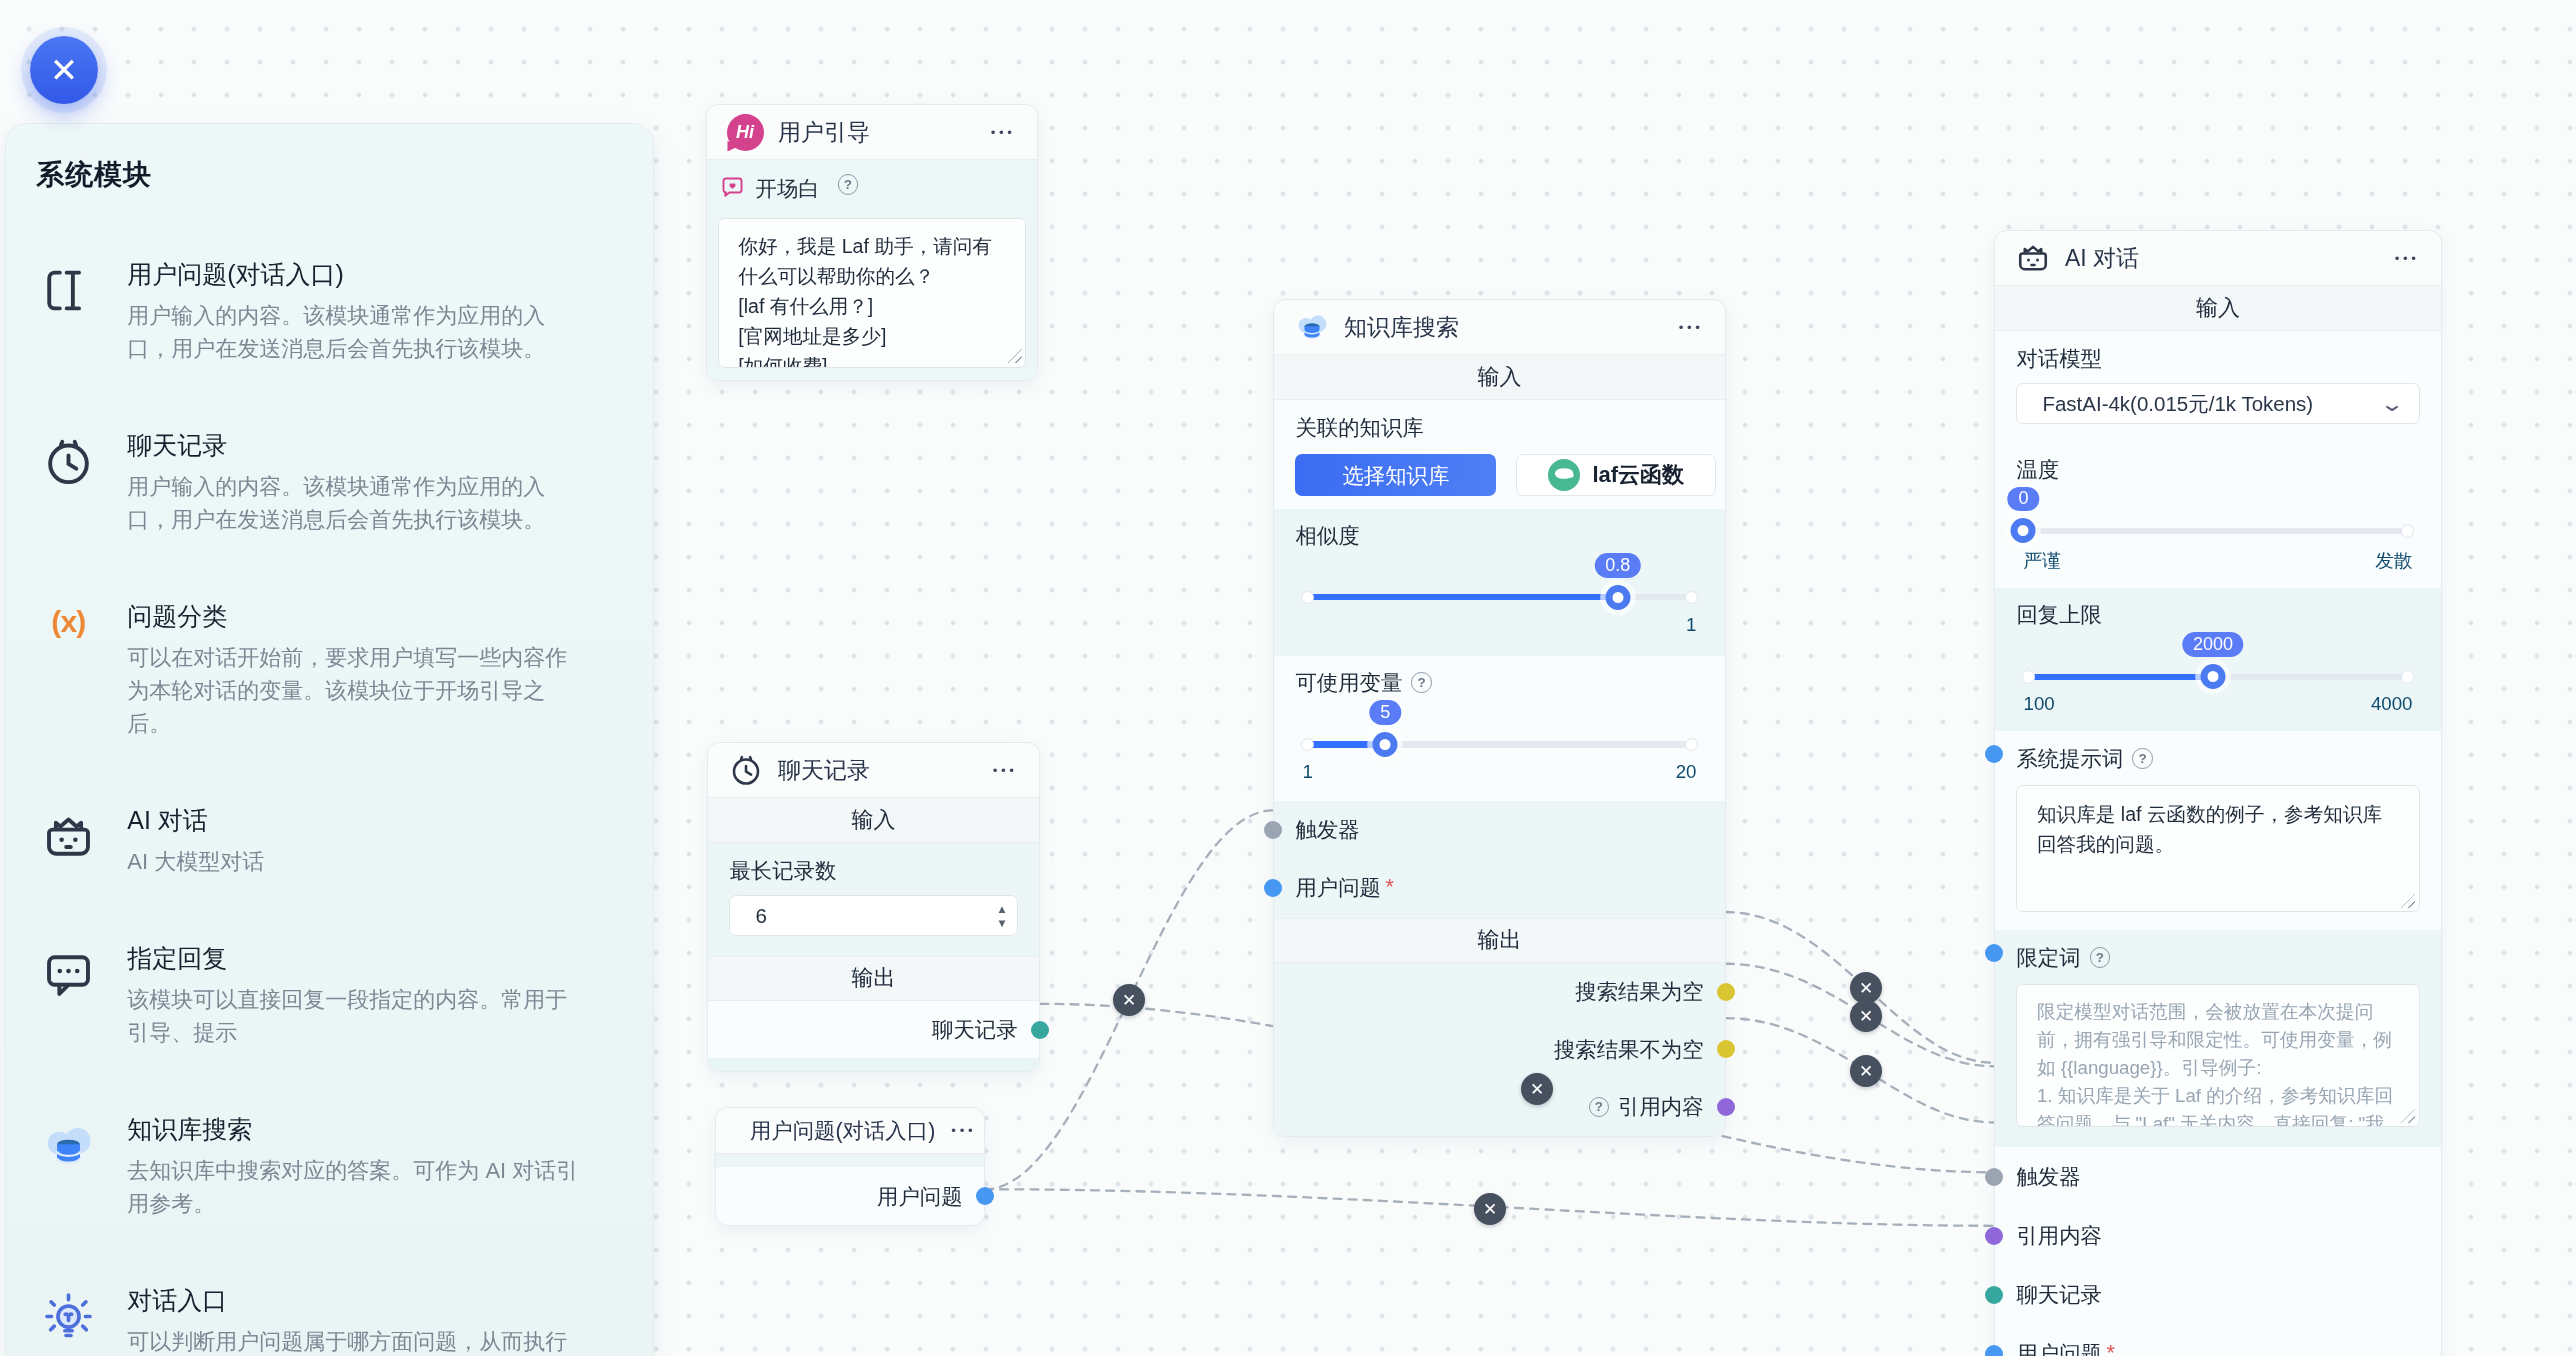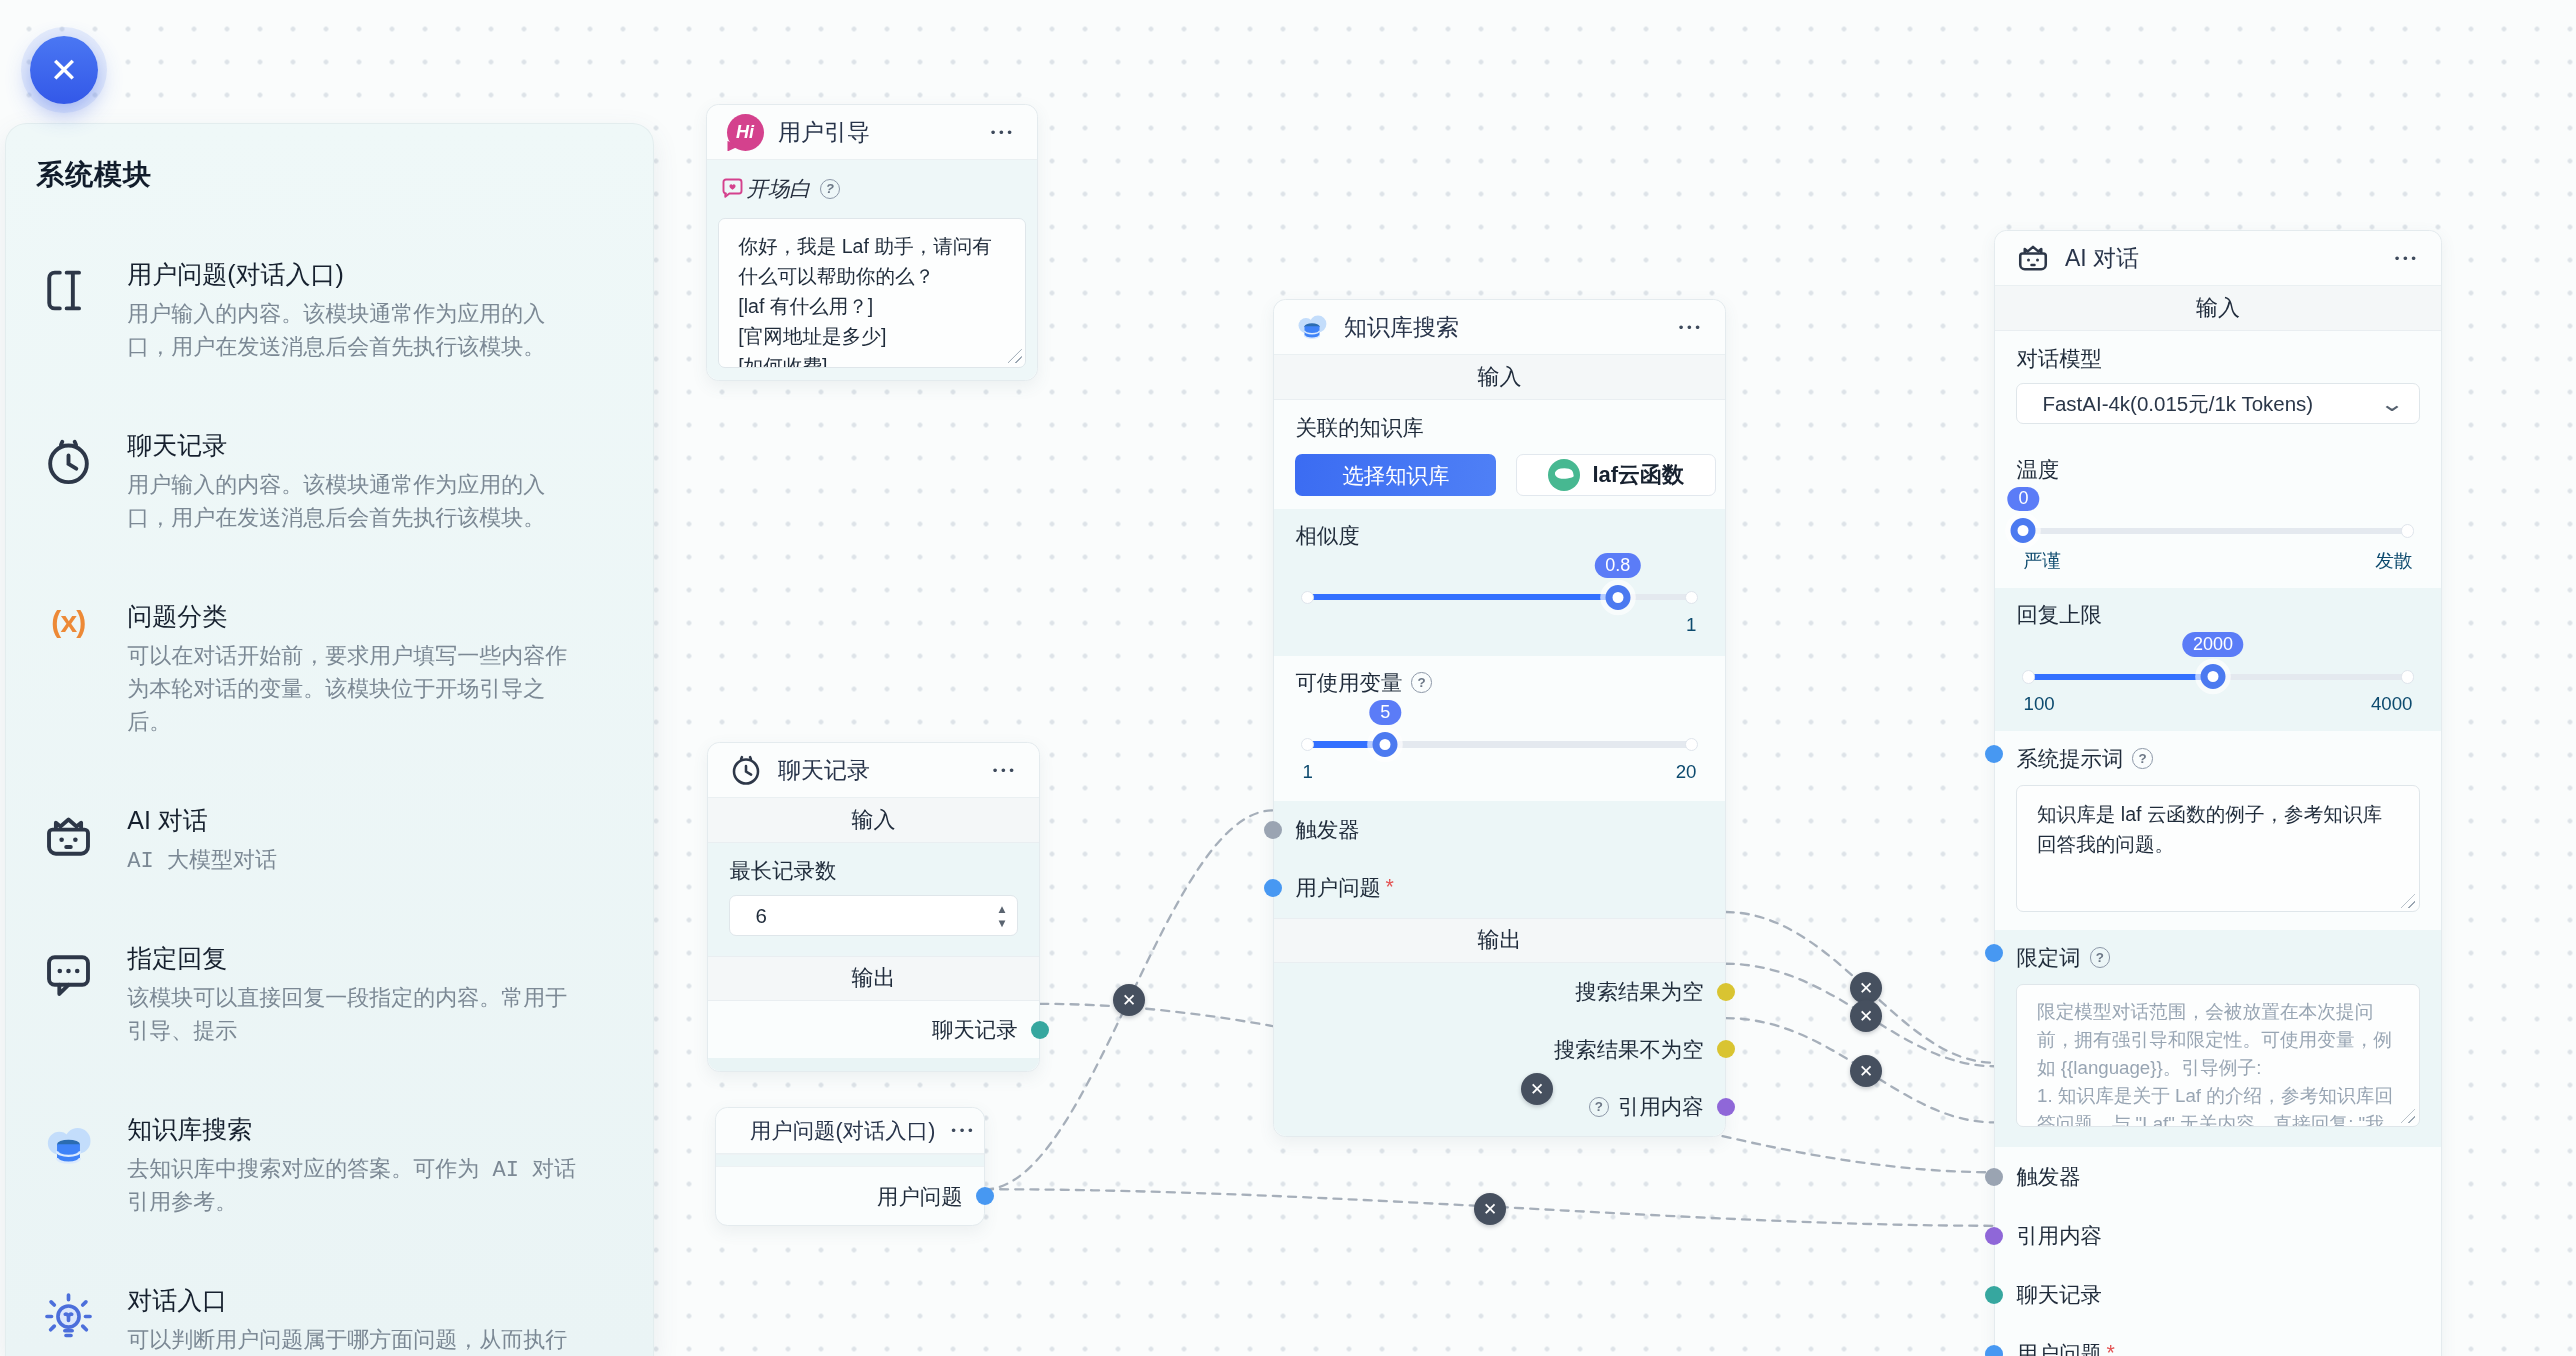--- a/index.html
+++ b/index.html
@@ -20,21 +20,21 @@
   
   .sidebar { position:absolute; left:5.3px; top:123px; width:649px; height:1234px; z-index:8;
     background:linear-gradient(180deg,#eff8f8,#eaf4f5);
     border:0.9px solid #e3edee; border-bottom:none; border-radius:21.4px 21.4px 0 0;
     box-shadow:0 9px 27px rgba(80,100,120,.10); padding:32px 37px 0 30px; }
   .sidebar h1 { font-size:28px; font-weight:bold; color:#111c2b; letter-spacing:0.9px; }
   .mod-item { display:flex; gap:27px; margin-top:64px; cursor:grab; }
   .mod-icon { flex:0 0 64px; display:flex; justify-content:center; padding-top:5.3px; }
   .mod-icon svg { width:55px; height:55px; }
   .mod-title { font-size:25px; font-weight:500; color:#16202e; }
-  .mod-desc { font-size:22px; color:#7b8894; line-height:33px; margin-top:8px; max-width:455px;font-family:Liberation Mono, monospace; }
+  .mod-desc { font-size:22px; color:#7b8894; line-height:33px; margin-top:8px; max-width:455px; }
   .var-glyph { font-size:30px; font-weight:bold; color:#ed8936; letter-spacing:-0.9px; }
 
   
   svg.edges { position:absolute; left:0; top:0; z-index:1; pointer-events:none; }
   svg.edges path { fill:none; stroke:#a6afba; stroke-width:2.6; stroke-dasharray:9 8; stroke-linecap:round; }
   .edge-x { position:absolute; width:32px; height:32px; border-radius:50%; z-index:3;
     background:#46505f; color:#fff; display:flex; align-items:center; justify-content:center;
     font-size:17px; font-weight:bold; cursor:pointer; box-shadow:0 1.8px 4.5px rgba(30,40,55,.25); }
 
   
@@ -111,21 +111,21 @@
   .mm-row.single { justify-content:flex-end; }
 
   
   #node-guide    { left:706px;  top:104px;  width:332px; }
   #node-kb       { left:1273px; top:299px;  width:453px; }
   #node-history  { left:707px;  top:742px;  width:333px; }
   #node-question { left:715px;  top:1107px; width:270px; }
   #node-ai       { left:1994px; top:230px;  width:448px; min-height:1120px; }
 
   .guide-body { background:#eef7f8; padding:10.7px 10.7px 12.5px 10.7px; border-radius:0 0 12.5px 12.5px; }
-  .guide-row { display:flex; align-items:center; padding:3.6px 1.8px 1.8px 1.8px;font-style:italic; }
+  .guide-row { display:flex; align-items:flex-start; gap:9px; padding:3.6px 1.8px 1.8px 1.8px; }
   .guide-row svg { width:27px; height:27px; }
   .guide-label { font-size:21.4px; color:#27303f; }
   .hi-avatar { position:relative; width:37px; height:37px; border-radius:50%; background:#d4418d;
     display:flex; align-items:center; justify-content:center;
     color:#fff; font-style:italic; font-weight:bold; font-size:18px; flex:0 0 auto; }
   .hi-avatar::after { content:""; position:absolute; left:0.9px; bottom:-0.9px; width:10.7px; height:10.7px;
     background:#d4418d; clip-path:polygon(0 100%,0 0,100% 55%); }
 
   .thin-strip { height:13.4px; background:#ecf6f7; border-top:0.9px solid #edf2f4; border-bottom:0.9px solid #edf2f4; }
   .bottom-strip { height:12.5px; background:#e9f4f5; border-radius:0 0 12.5px 12.5px; }

